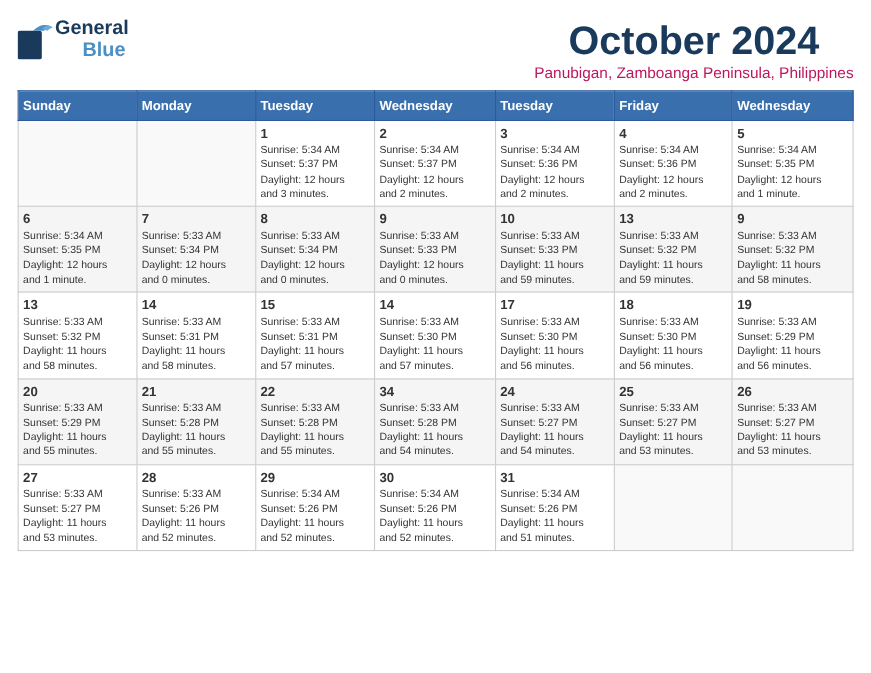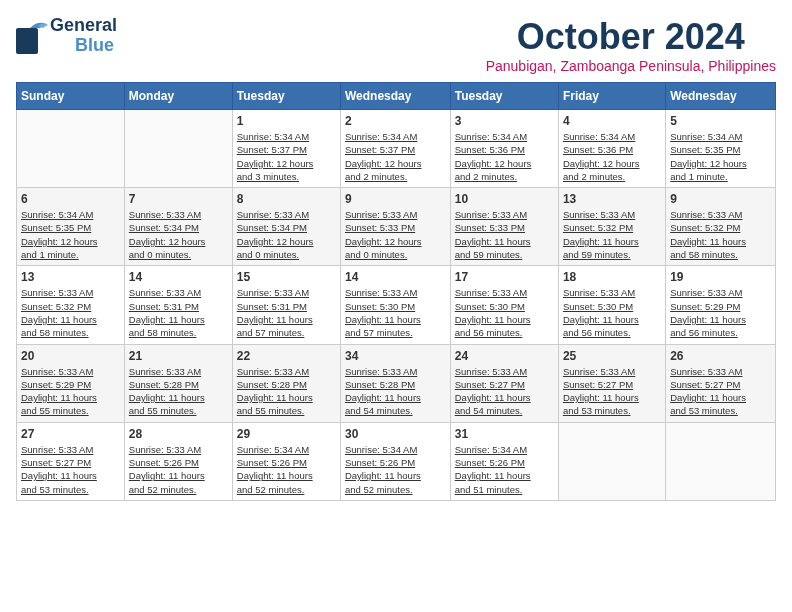--- a/index.html
+++ b/index.html
@@ -59,21 +59,20 @@
     .day-num {
       font-size: 12px;
       font-weight: bold;
       color: #333;
       margin-bottom: 2px;
     }
     .day-info {
       font-size: 9.5px;
       color: #333;
       line-height: 1.4;
-      text-decoration: underline;
     }
     .empty-cell {
       background: #f9f9f9 !important;
     }
     .logo-wrapper {
       display: flex;
       align-items: center;
       gap: 2px;
     }
     .logo-icon {

